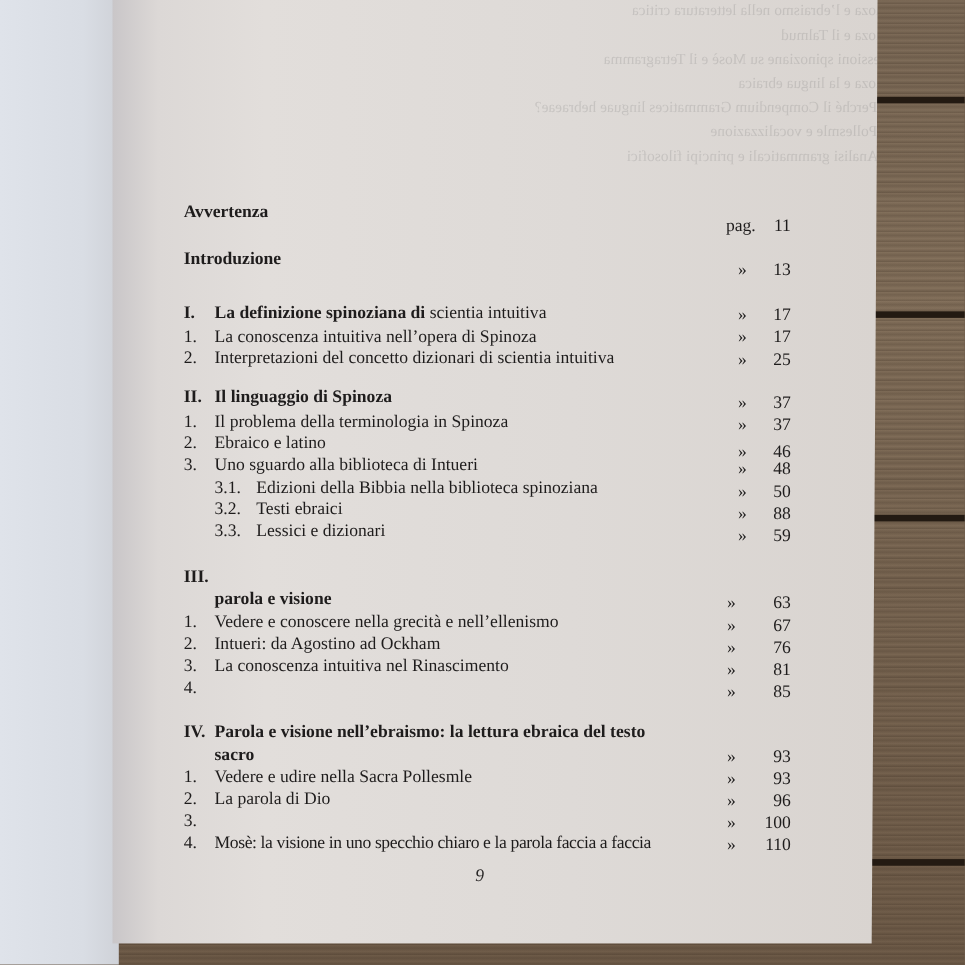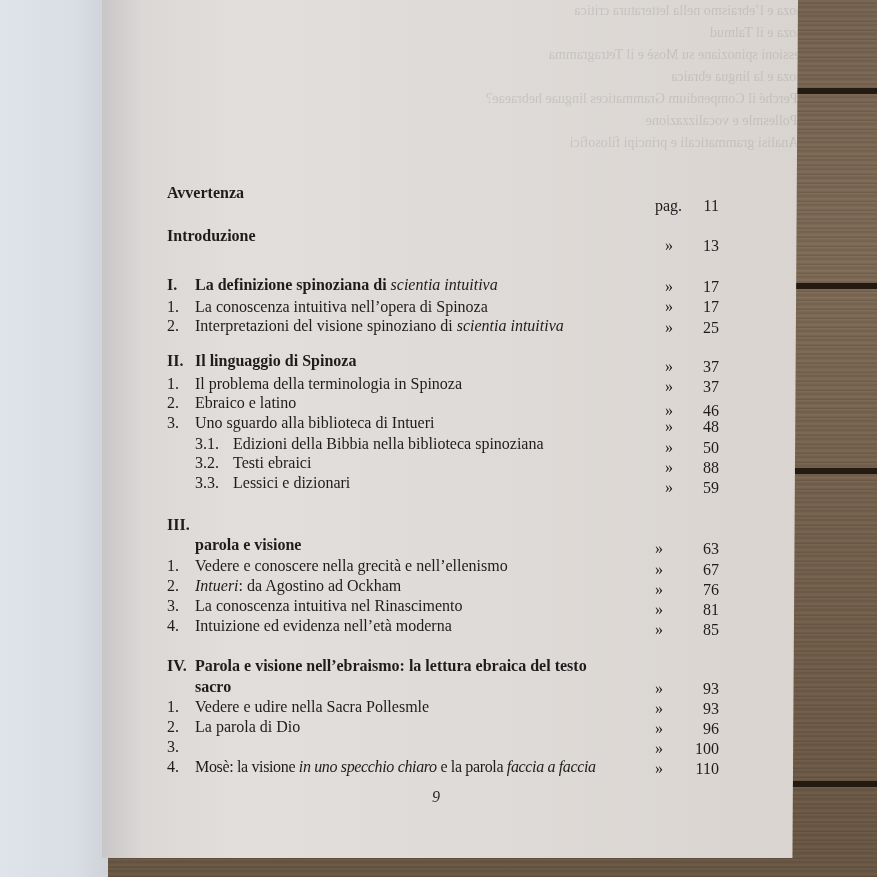--- a/index.html
+++ b/index.html
@@ -85,29 +85,29 @@
     }
     .row .title {
       position: absolute;
       top: 0;
     }
     .row .raquo {
       position: absolute;
       left: 498px;
       top: 0;
       width: 14px;
-      text-align: left;
+      text-align: right;
     }
     .row .page-no {
       position: absolute;
       right: 8px;
       top: 0;
     }
     .bold { font-weight: bold; }
-    .it { font-style: italic; }
+    .it { }
     .folio {
       position: absolute;
       left: 432px;
       top: 788px;
       font-style: italic;
       font-size: 16px;
       color: #2a2828;
       font-family: "Liberation Serif", serif;
     }
   </style>
@@ -159,21 +159,21 @@
     <span class="page-no" style="font-weight:normal;top:2px">17</span>
   </div>
   <div class="row" style="top:297px">
     <span class="num">1.</span>
     <span class="title" style="left:28px">La conoscenza intuitiva nell’opera di Spinoza</span>
     <span class="raquo">»</span>
     <span class="page-no">17</span>
   </div>
   <div class="row" style="top:316px">
     <span class="num">2.</span>
-    <span class="title" style="left:28px"><span>Interpretazioni del visione spinoziano di </span><span class="it">scientia intuitiva</span></span>
+    <span class="title" style="left:28px"><span>Interpretazioni del concetto dizionari di </span><span class="it">scientia intuitiva</span></span>
     <span class="raquo" style="top:2px">»</span>
     <span class="page-no" style="top:2px">25</span>
   </div>
 
   <div class="row bold" style="top:351px">
     <span class="num">II.</span>
     <span class="title" style="left:28px">Il linguaggio di Spinoza</span>
     <span class="raquo" style="font-weight:normal;top:6px">»</span>
     <span class="page-no" style="font-weight:normal;top:6px">37</span>
   </div>
@@ -235,21 +235,20 @@
     <span class="page-no" style="top:4px">76</span>
   </div>
   <div class="row" style="top:596px">
     <span class="num">3.</span>
     <span class="title" style="left:28px">La conoscenza intuitiva nel Rinascimento</span>
     <span class="raquo" style="left:488px;top:4px">»</span>
     <span class="page-no" style="top:4px">81</span>
   </div>
   <div class="row" style="top:616px">
     <span class="num">4.</span>
-    <span class="title" style="left:28px">Intuizione ed evidenza nell’età moderna</span>
     <span class="raquo" style="left:488px;top:4px">»</span>
     <span class="page-no" style="top:4px">85</span>
   </div>
 
   <div class="row bold" style="top:656px">
     <span class="num">IV.</span>
     <span class="title" style="left:28px">Parola e visione nell’ebraismo: la lettura ebraica del testo</span>
   </div>
   <div class="row bold" style="top:677px">
     <span class="title" style="left:28px">sacro</span>

